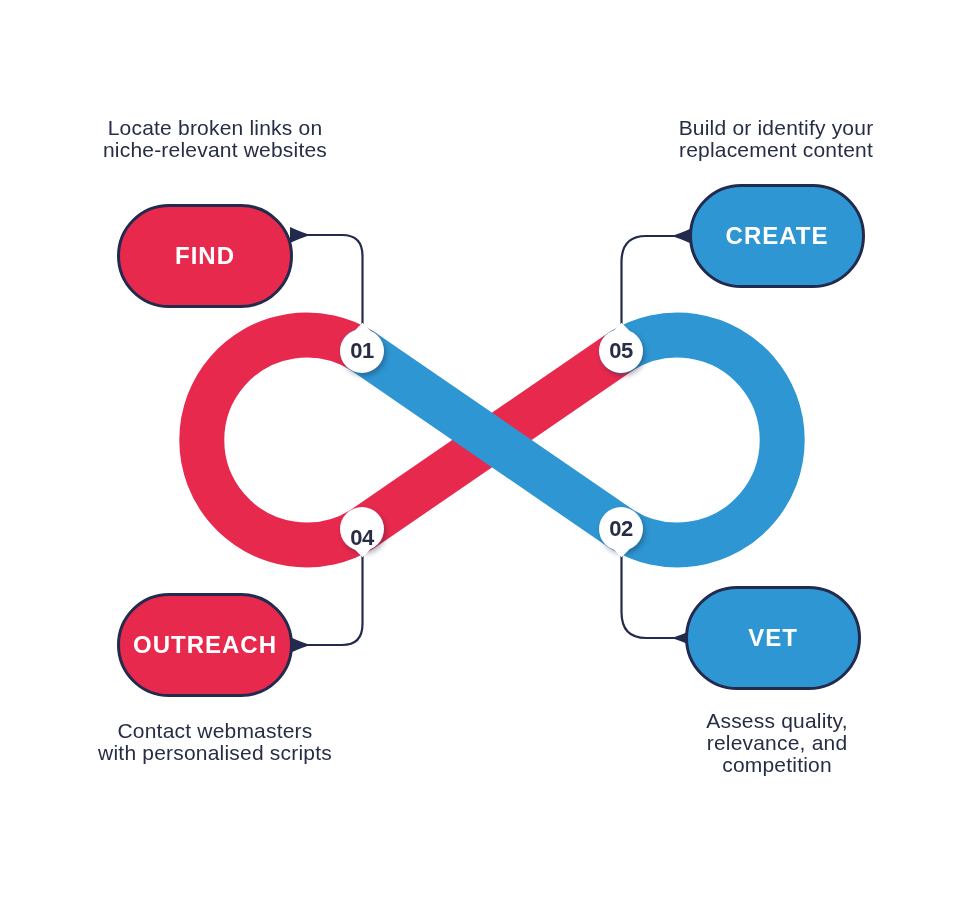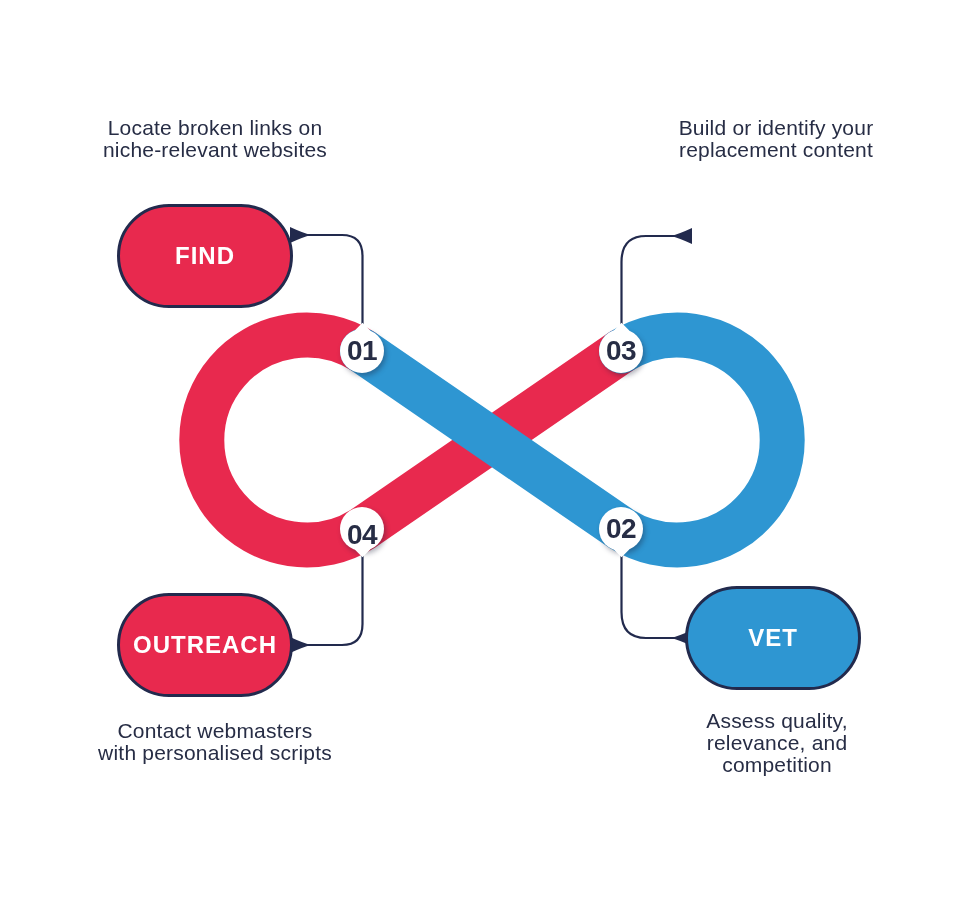--- a/index.html
+++ b/index.html
@@ -59,21 +59,21 @@
     background: #ffffff;
     box-shadow: 2px 3px 5px rgba(25, 30, 55, 0.35);
     display: flex; align-items: center; justify-content: center;
   }
   .node-01 { left: 340px; top: 329px; }
   .node-03 { left: 599px; top: 329px; }
   .node-04 { left: 340px; top: 507px; align-items: flex-end; }
   .node-02 { left: 599px; top: 507px; }
   .node .num {
     position: relative; z-index: 2;
-    font-weight: bold; font-size: 28px; letter-spacing: -0.5px;
+    font-weight: bold; font-size: 22px; letter-spacing: -0.5px;
     color: var(--text);
   }
   .nub {
     position: absolute; z-index: 1;
     width: 11px; height: 11px; background: #ffffff;
     transform: rotate(45deg);
   }
   .nub-top    { top: -4px;    left: 16.5px; }
   .nub-bottom { bottom: -4px; left: 16.5px; }
 </style>
@@ -105,34 +105,37 @@
 replacement content</div>
   <div class="desc desc-outreach">Contact webmasters
 with personalised scripts</div>
   <div class="desc desc-vet">Assess quality,
 relevance, and
 competition</div>
 
   <div class="pill pill-red pill-find">
     <span class="pill-label">FIND</span>
   </div>
+  <div class="pill pill-blue pill-create">
+    <span class="pill-label">CREATE</span>
+  </div>
   <div class="pill pill-blue pill-vet">
     <span class="pill-label">VET</span>
   </div>
   <div class="pill pill-red pill-outreach">
     <span class="pill-label">OUTREACH</span>
   </div>
 
   <div class="node node-01">
     <i class="nub nub-top"></i>
     <span class="num">01</span>
   </div>
   <div class="node node-03">
     <i class="nub nub-top"></i>
-    <span class="num">03</span>
+    <span class="num">05</span>
   </div>
   <div class="node node-04">
     <i class="nub nub-bottom"></i>
     <span class="num">04</span>
   </div>
   <div class="node node-02">
     <i class="nub nub-bottom"></i>
     <span class="num">02</span>
   </div>
 

